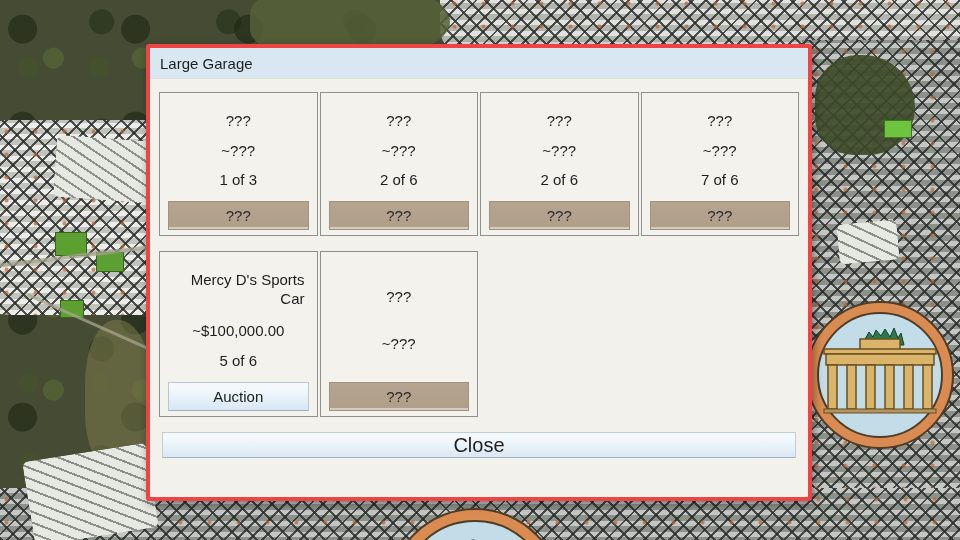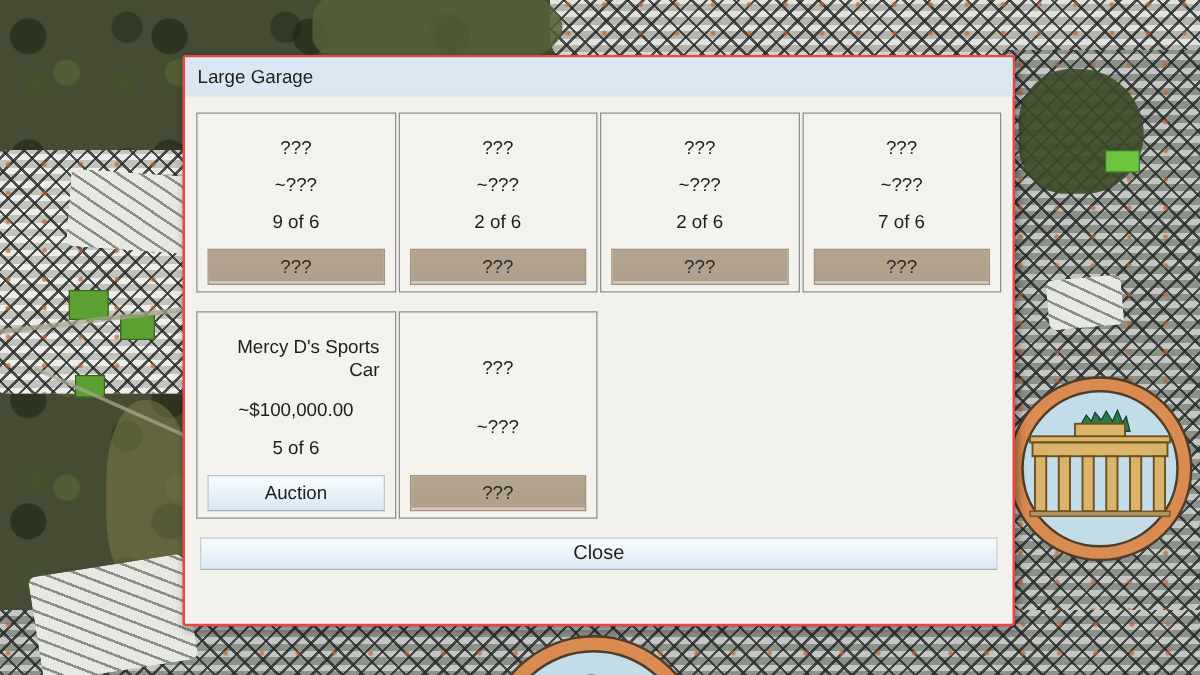--- a/index.html
+++ b/index.html
@@ -39,21 +39,21 @@
     position:absolute;background:#e6e8e2;border-radius:6px;
     background-image:repeating-linear-gradient(30deg, rgba(30,32,30,.45) 0 2px, transparent 2px 10px);
   }
 
   
   .emblem{position:absolute;z-index:2;}
 
   
   .dialog{
     position:absolute;left:146px;top:44px;width:666px;height:457px;z-index:10;
-    background:#f3f1ec;border:2px solid #ef4444;border-radius:3px;
+    background:#f3f1ec;border:4px solid #ef4444;border-radius:3px;
     box-shadow:2px 3px 8px rgba(0,0,0,.4);box-sizing:border-box;
   }
   .titlebar{
     height:30px;background:#d9e7f3;display:flex;align-items:center;
     padding-left:10px;font-size:15px;border-bottom:1px solid #e4e0d8;
   }
   .heading{
     text-align:center;font-size:21px;padding:13px 0 0;height:42px;box-sizing:border-box;
   }
   .cards-row{
@@ -73,21 +73,21 @@
   }
   .btn-unknown{
     background:linear-gradient(#b5a48f,#af9e89);
     border-color:#a3927d;box-shadow:inset 0 -2px 0 #d6ccbe;color:#2a2a2a;
   }
   .btn-action{
     background:linear-gradient(#f4f9fc 0 20%,#d6e7f4);
     border-color:#bac7d2;border-bottom-color:#9fb0bd;color:#1e1e1e;text-align:center;
   }
   .close-btn{
-    width:calc(100% - 24px);margin:15px auto 0;display:flex;height:26px;font-size:16px;
+    width:calc(100% - 24px);margin:15px auto 0;display:flex;height:26px;font-size:20px;
     background:linear-gradient(#f4f9fc 0 22%,#d9e8f4);
     border:1px solid #c3cdd6;border-bottom-color:#a2b1bd;
     align-items:center;justify-content:center;cursor:pointer;box-sizing:border-box;
   }
 </style>
 </head>
 <body>
 
 <div id="stage">
 
@@ -148,21 +148,21 @@
     <div class="titlebar">
       <span>Large Garage</span>
     </div>
 
 
     <div class="cards-row row1">
       <div class="card">
         <div class="card-info">
           <div class="slot-name">???</div>
           <div class="slot-value">~???</div>
-          <div class="slot-pos">9 of 6</div>
+          <div class="slot-pos">1 of 3</div>
         </div>
         <div class="btn btn-unknown">???</div>
       </div>
       <div class="card">
         <div class="card-info">
           <div class="slot-name">???</div>
           <div class="slot-value">~???</div>
           <div class="slot-pos">2 of 6</div>
         </div>
         <div class="btn btn-unknown">???</div>

